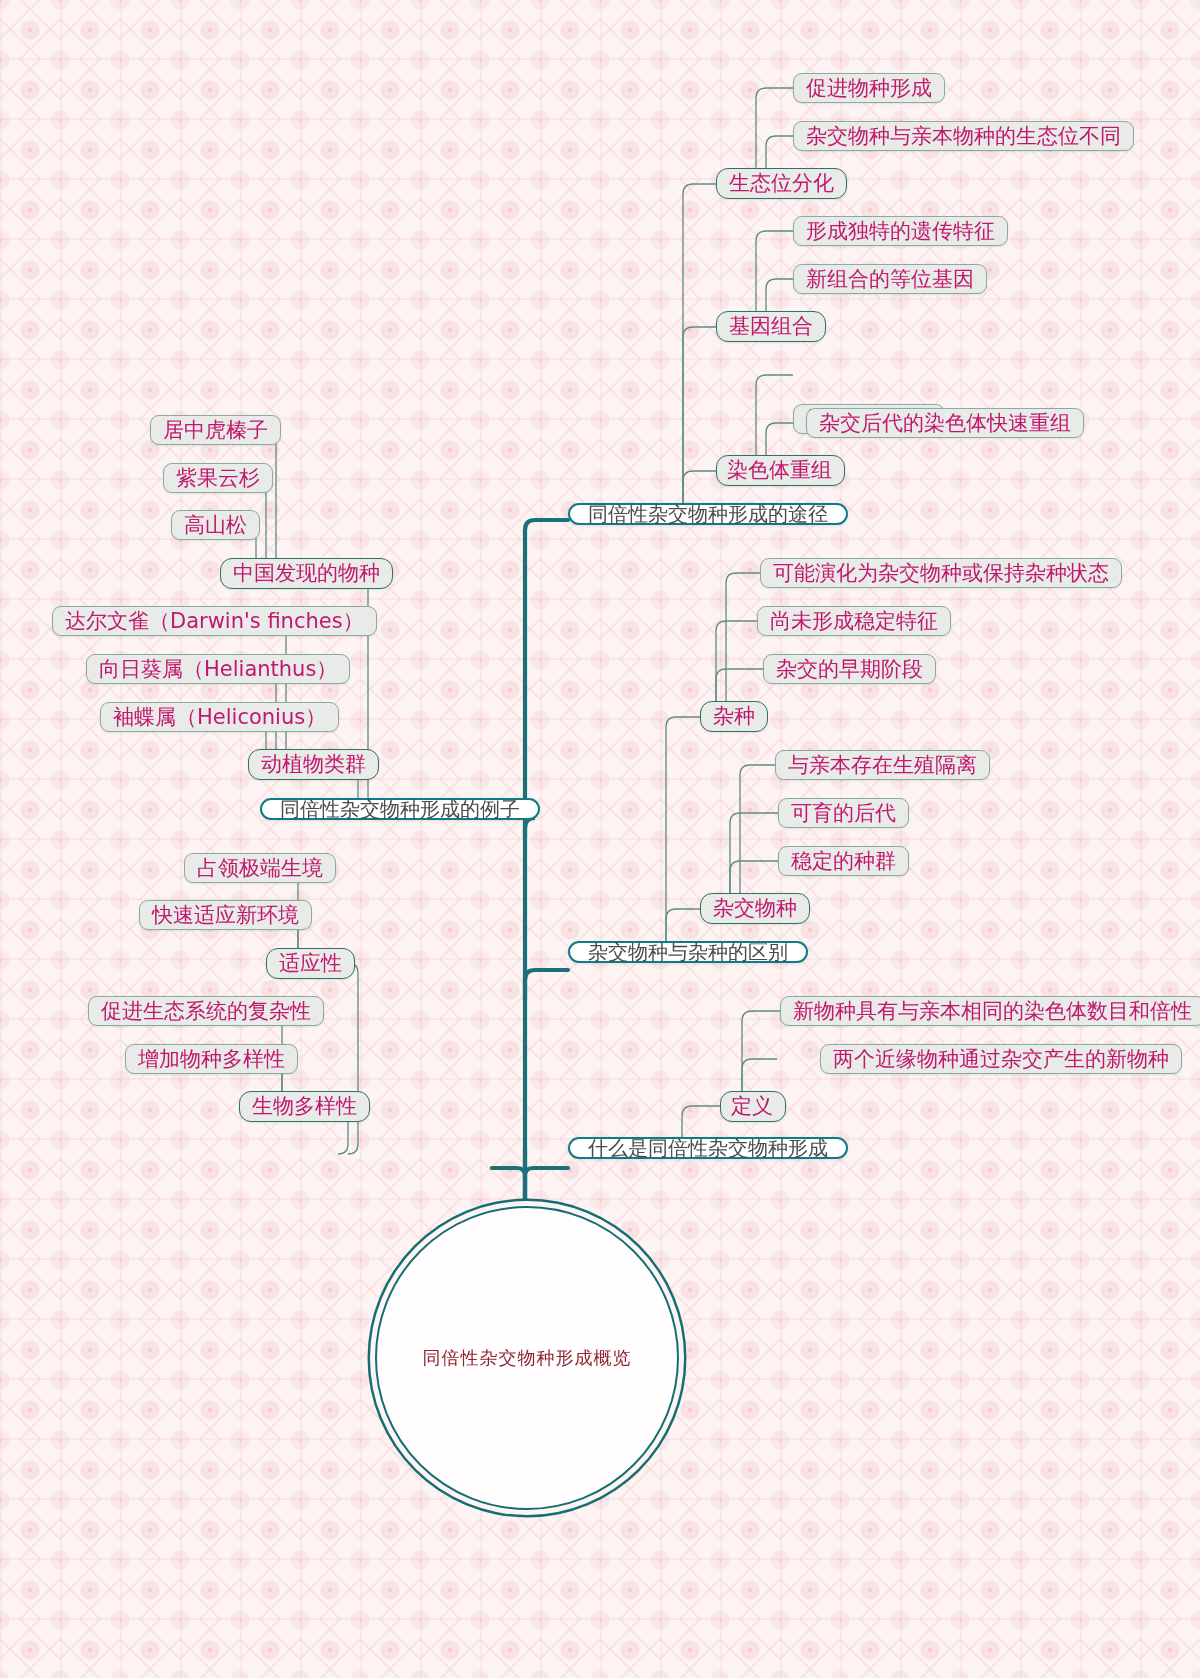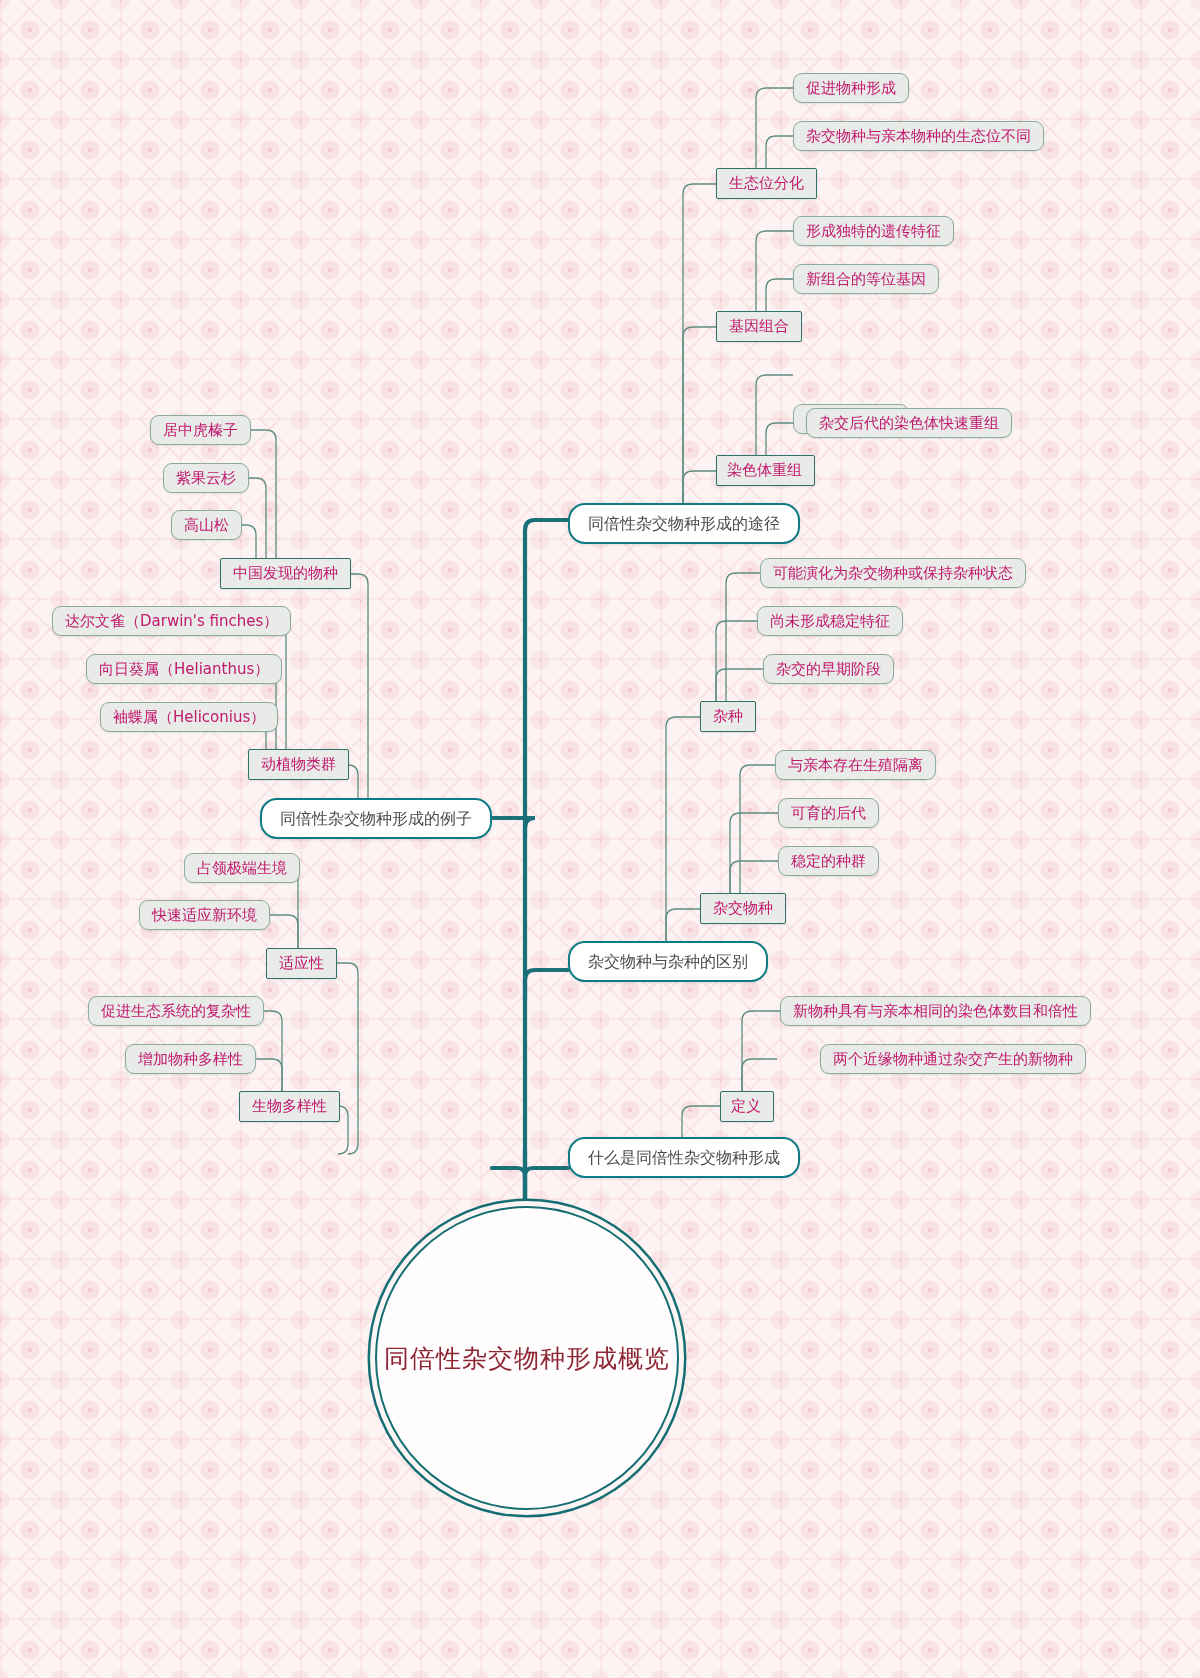--- a/index.html
+++ b/index.html
@@ -40,57 +40,57 @@
 
   .node{
     position:absolute;
     box-sizing:border-box;
     display:flex;align-items:center;justify-content:center;
     white-space:nowrap;
     border-radius:9px;
     background:#e8ebe7;
     border:1.4px solid #8cab9f;
     color:#c2176e;
-    font-size:15px;
+    font-size:21px;
     line-height:1;
     padding:0 12px;
     height:30px;
     box-shadow:0 1px 2px rgba(120,120,120,.16);
   }
   
   .node.mid{
     border:1.8px solid #2f7069;
     color:#c2176e;
     background:#e8ebe7;
-    border-radius:2px;
+    border-radius:12px;
     height:31px;
   }
   
   .node.main{
     background:#ffffff;
     border:2.2px solid #0e7c86;
     color:#4a4a4a;
     border-radius:17px;
-    height:41px;
-    font-size:16px;
+    height:22px;
+    font-size:20px;
     padding:0 18px;
     box-shadow:0 1px 3px rgba(110,110,110,.18);
   }
   
   #root-node{
     position:absolute;
     left:375px;top:1206px;
     width:300px;height:300px;
     border-radius:50%;
     background:#fffdfd;
     border:2.4px solid #146e72;
     box-shadow:0 0 0 5px #fdf4f4, 0 0 0 7.5px #146e72;
     display:flex;align-items:center;justify-content:center;
     color:#8d2431;
-    font-size:25px;
+    font-size:18px;
     letter-spacing:1px;
     z-index:3;
   }
 </style>
 </head>
 <body>
 
 <div id="bg-pattern"></div>
 
 <svg id="edges" xmlns="http://www.w3.org/2000/svg">

